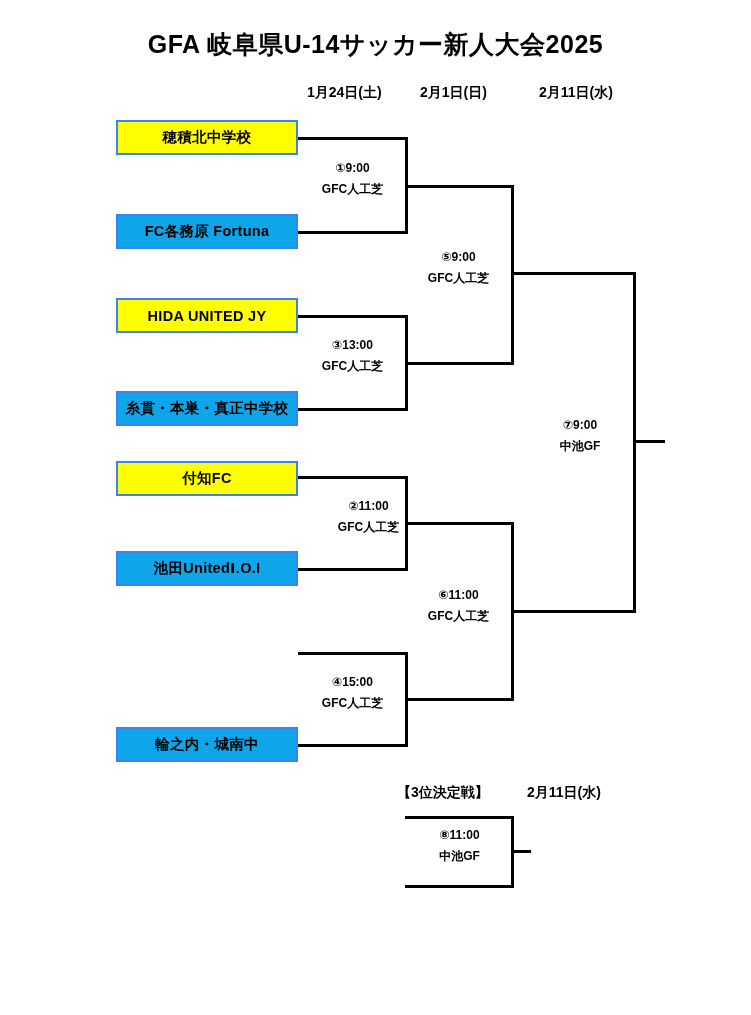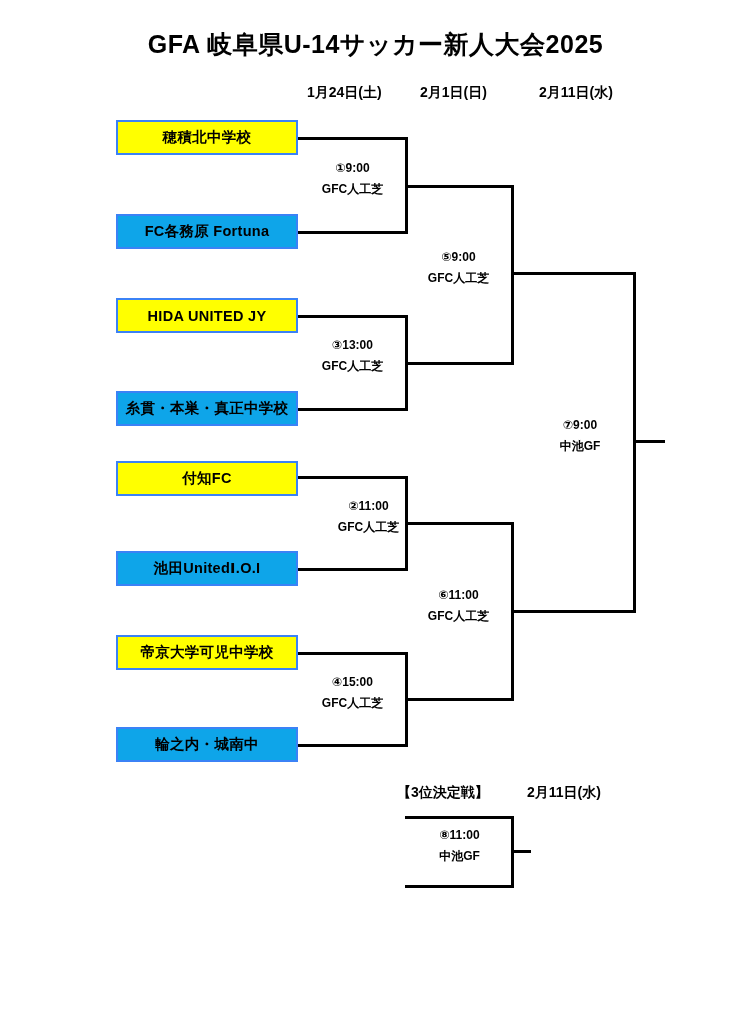--- a/index.html
+++ b/index.html
@@ -93,23 +93,20 @@
       <span>糸貫・本巣・真正中学校</span>
     </div>
 
   <div class="team seed" style="top:450px;margin-top:11px;">
       <span>付知FC</span>
     </div>
   <div class="team other" style="top:551px;">
       <span>池田UnitedⅠ.O.I</span>
     </div>
 
-  <div class="team seed" style="top:635px;">
-      <span>帝京大学可児中学校</span>
-    </div>
   <div class="team other" style="top:727px;">
       <span>輪之内・城南中</span>
     </div>
 
   <div class="hline" style="left:298px;top:137px;width:109px;"></div>
   <div class="hline" style="left:298px;top:231px;width:109px;"></div>
   <div class="vline" style="left:405px;top:137px;height:97px;"></div>
   <div class="hline" style="left:405px;top:185px;width:108px;"></div>
   <div class="mlabel" style="left:300px;top:158px;width:105px;">
     <span class="l1">①9:00</span>

